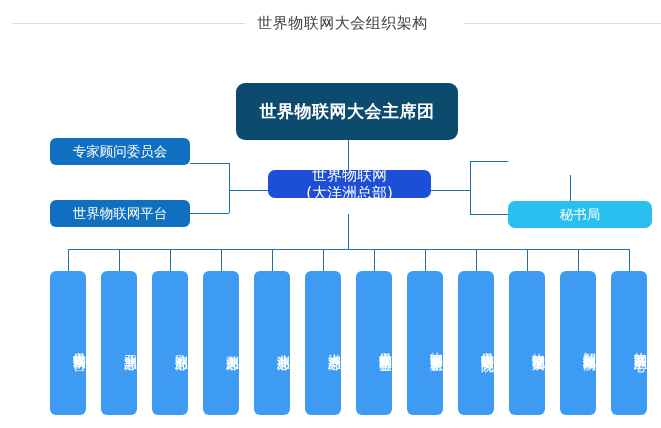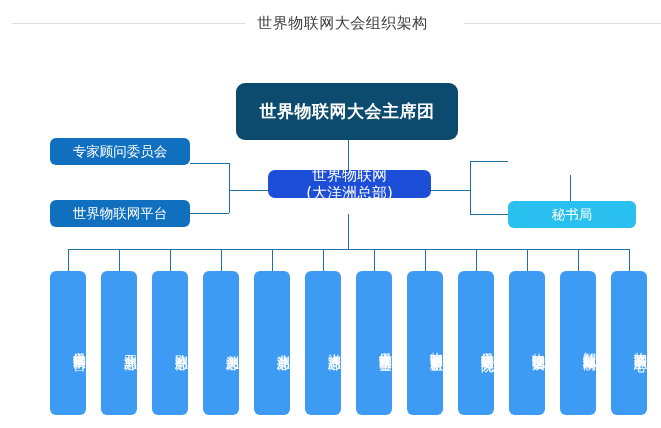--- a/index.html
+++ b/index.html
@@ -94,22 +94,23 @@
   .side-node {
     background: #1070bf;
     font-size: 13.5px;
     height: 27px;
     border-radius: 6px;
   }
   #node-expert-advisory  { left: 50px;  top: 138px; width: 140px; }
   #node-standards-work   { left: 50px;  top: 200px; width: 140px; }
   #node-organizing-cmte  { left: 508px; top: 148px; width: 124px; }
   #node-secretariat {
-    left: 508px; top: 201px; width: 128px;
+    left: 508px; top: 201px; width: 144px;
     background: #29c0f0;
+    border-radius: 7px;
   }
 
   
   .leaf-node {
     top: 271px;
     width: 36px;
     height: 144px;
     background: #3d9bf4;
     border-radius: 6px;
     font-size: 13px;

